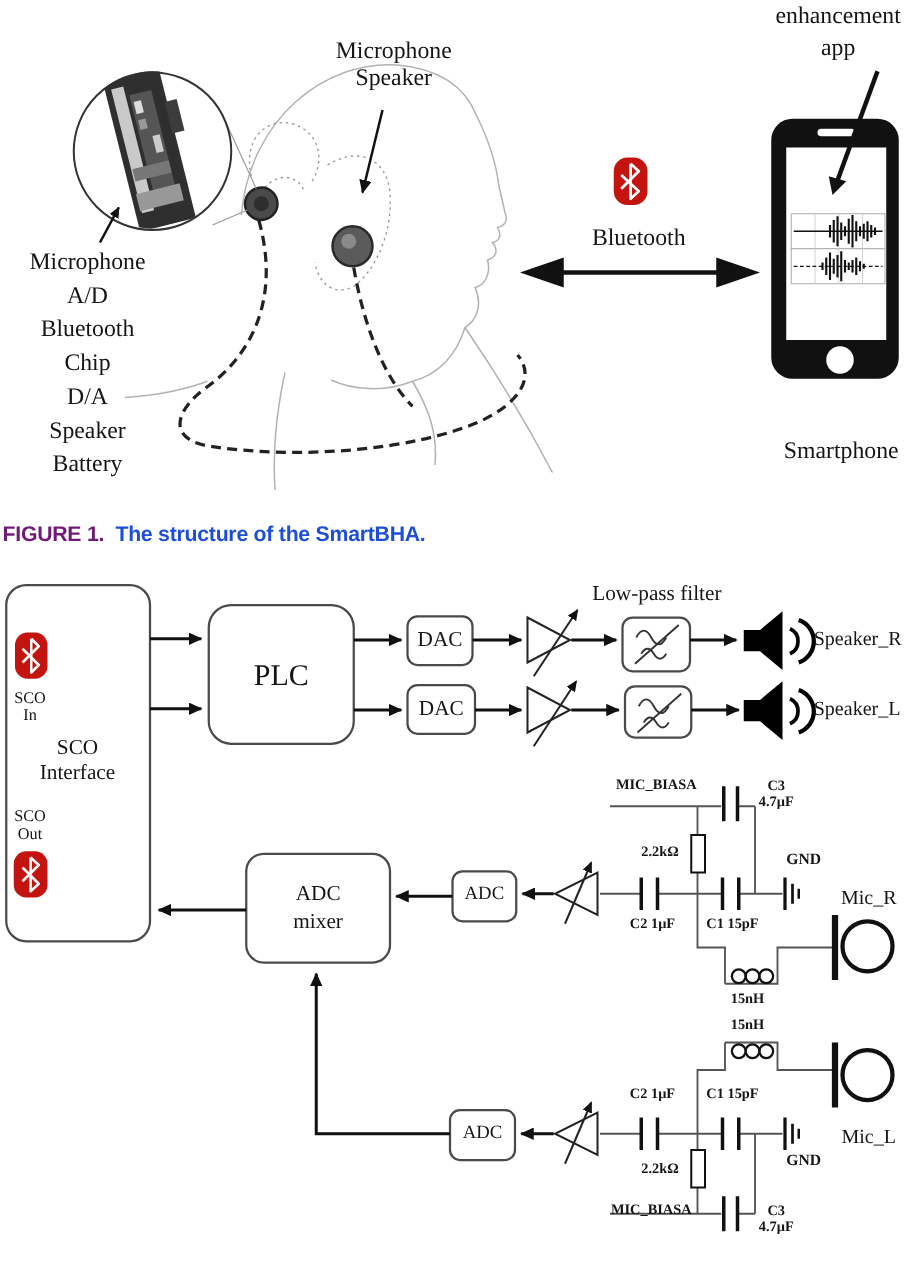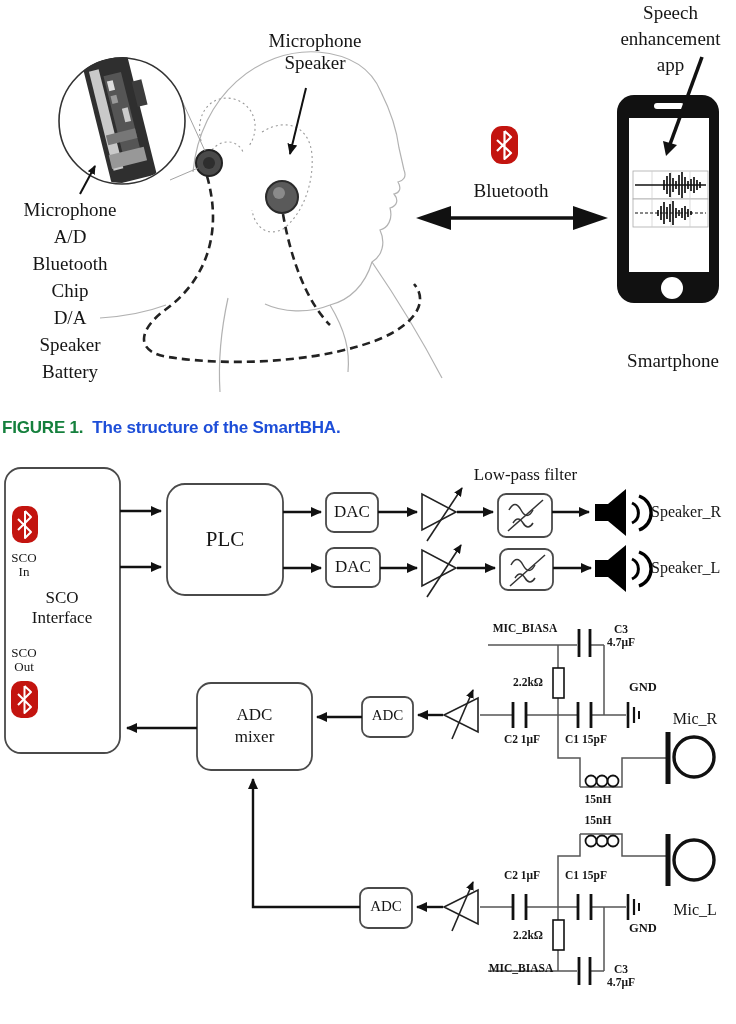--- a/index.html
+++ b/index.html
@@ -12,21 +12,21 @@
   .serif17{font-size:17px;}
   .serif16{font-size:16px;}
   .serif15{font-size:15px;}
   .serif13{font-size:13px;line-height:1.05;}
   .tiny{font-size:11.5px;font-weight:700;line-height:1.1;}
   .gnd{font-size:12.5px;font-weight:600;margin-left:22px;}
   .left{text-align:left;}
   .caption{position:absolute;left:2px;top:418px;width:520px;text-align:left;
            font-family:"Liberation Sans", sans-serif;font-weight:bold;font-size:17px;
            letter-spacing:-0.2px;}
-  .caption .cl{color:#15803d;margin-right:9px;}
+  .caption .cl{color:#701a75;margin-right:9px;}
   .caption .ct{color:#1d4ed8;}
 </style>
 </head>
 <body>
 
 <div id="fig">
 
 <svg id="gfx" viewBox="0 0 736 1024">
   <defs>
     <marker id="ah" markerUnits="userSpaceOnUse" markerWidth="12" markerHeight="10" refX="10" refY="5" orient="auto">
@@ -304,21 +304,20 @@
   <div>Microphone</div>
   <div>A/D</div>
   <div>Bluetooth</div>
   <div>Chip</div>
   <div>D/A</div>
   <div>Speaker</div>
   <div>Battery</div>
 </div>
 
 <div class="lbl serif19" style="left:605px;top:0px;width:131px;line-height:26px;">
-  <div>Speech</div>
   <div>enhancement</div>
   <div>app</div>
 </div>
 
 <div class="lbl serif19" style="left:461px;top:180px;width:100px;">Bluetooth</div>
 
 <div class="lbl serif19" style="left:613px;top:350px;width:120px;">Smartphone</div>
 
 <div class="caption">
   <span class="cl">FIGURE 1.</span><span class="ct">The structure of the SmartBHA.</span>
@@ -329,21 +328,21 @@
   <div>In</div>
 </div>
 <div class="lbl serif17" style="left:20px;top:588px;width:84px;">
   <div>SCO</div>
   <div>Interface</div>
 </div>
 <div class="lbl serif13" style="left:5px;top:646px;width:38px;">
   <div>SCO</div>
   <div>Out</div>
 </div>
-<div class="lbl" style="left:185px;top:527px;width:80px;font-size:21px;">PLC</div>
+<div class="lbl" style="left:185px;top:527px;width:80px;font-size:24px;">PLC</div>
 <div class="lbl serif17" style="left:326px;top:502px;width:52px;">DAC</div>
 <div class="lbl serif17" style="left:326px;top:557px;width:54px;">DAC</div>
 <div class="lbl serif17" style="left:458px;top:465px;width:135px;">Low-pass filter</div>
 <div class="lbl serif16 left" style="left:651px;top:503px;width:90px;">Speaker_R</div>
 <div class="lbl serif16 left" style="left:651px;top:559px;width:90px;">Speaker_L</div>
 <div class="lbl serif17" style="left:202px;top:704px;width:105px;line-height:22px;">
   <div>ADC</div>
   <div>mixer</div>
 </div>
 <div class="lbl serif15" style="left:362px;top:707px;width:51px;">ADC</div>

